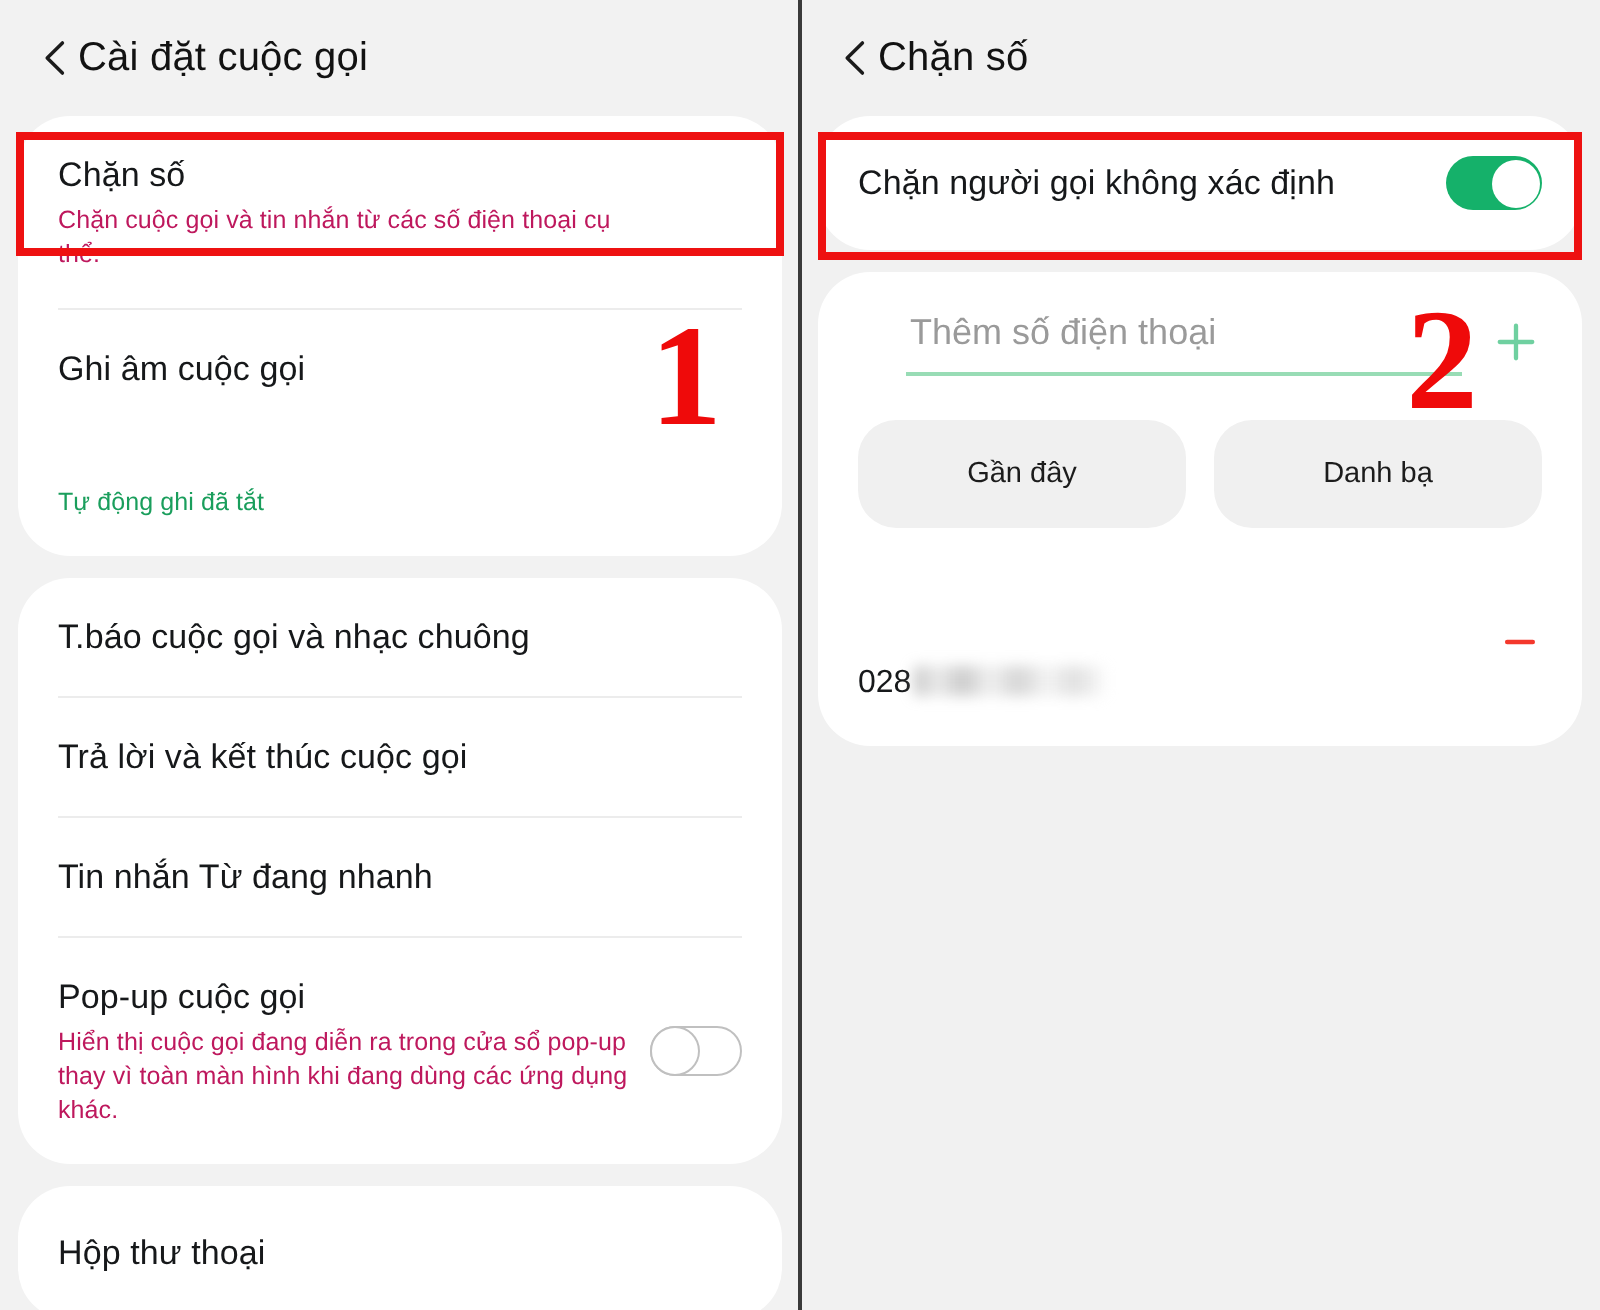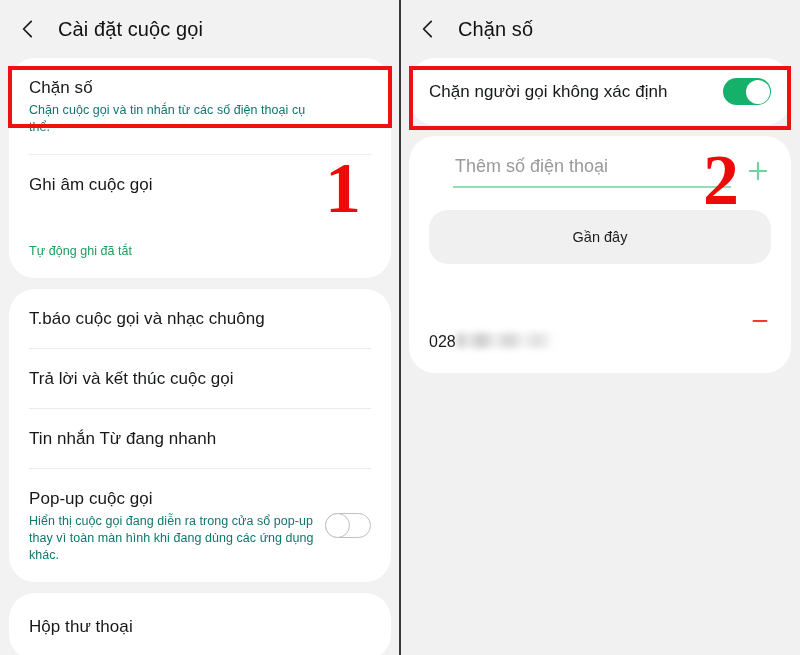--- a/index.html
+++ b/index.html
@@ -49,21 +49,20 @@
   }
   .back-icon {
     width: 22px;
     height: 22px;
     flex: 0 0 auto;
     display: block;
   }
   .appbar-title {
     font-size: 20px;
     color: #121212;
-    margin-left: 19px;
     letter-spacing: .1px;
     white-space: nowrap;
   }
 
   
   .card {
     background: #ffffff;
     border-radius: 26px;
     margin: 0 9px 11px 9px;
     overflow: hidden;
@@ -74,21 +73,21 @@
     box-sizing: border-box;
   }
   .row-title {
     font-size: 17px;
     color: #16181a;
     line-height: 23px;
     letter-spacing: .05px;
   }
   .row-sub {
     font-size: 12.5px;
-    color: #0f766e;
+    color: #be185d;
     line-height: 17px;
     margin-top: 3px;
     letter-spacing: .05px;
     max-width: 300px;
   }
   .row-sub.green { color: #1a9e5c; margin-top: 47px; }
   .divider {
     height: 1px;
     background: #ececec;
     margin: 0 20px;
@@ -320,20 +319,21 @@
         <div class="input-wrap">
           <input class="input-field" type="text" placeholder="Thêm số điện thoại" style="">
           <svg class="plus-icon" viewBox="0 0 24 24">
             <path d="M12 4.5v15M4.5 12h15" stroke="#6fd0a0" stroke-width="2" stroke-linecap="round"></path>
           </svg>
         </div>
       </div>
 
       <div class="chips">
         <button class="chip">Gần đây</button>
+        <button class="chip">Danh bạ</button>
       </div>
 
       <div class="number-row">
         <div class="number-left">
           <span>028</span>
           <span class="blur-mask"></span>
         </div>
         <svg class="minus-icon" viewBox="0 0 24 24">
           <path d="M5 12h14" stroke="#f4382c" stroke-width="2.4" stroke-linecap="round"></path>
         </svg>

